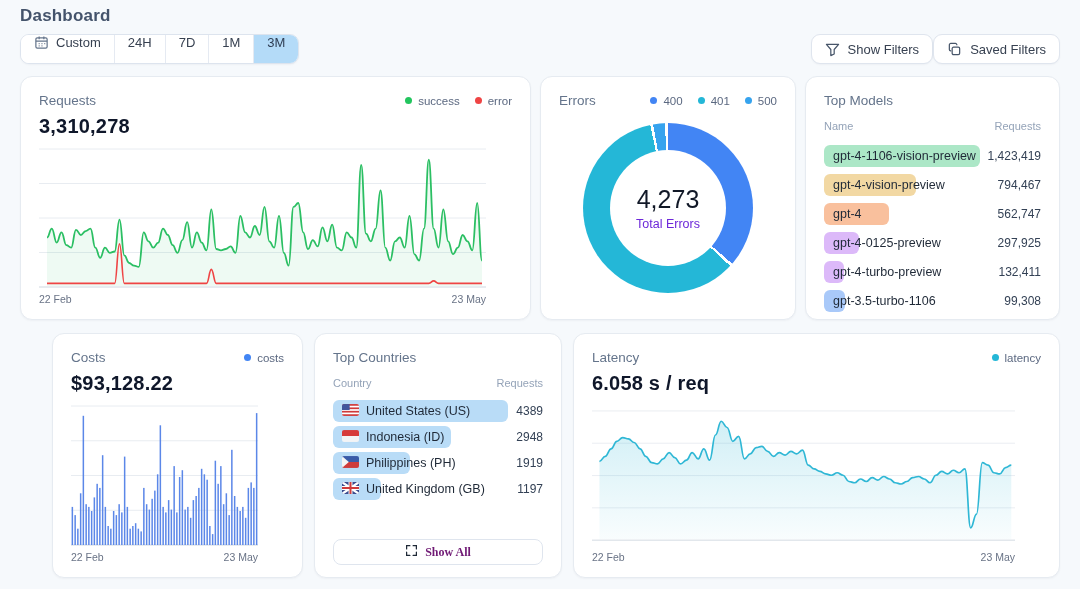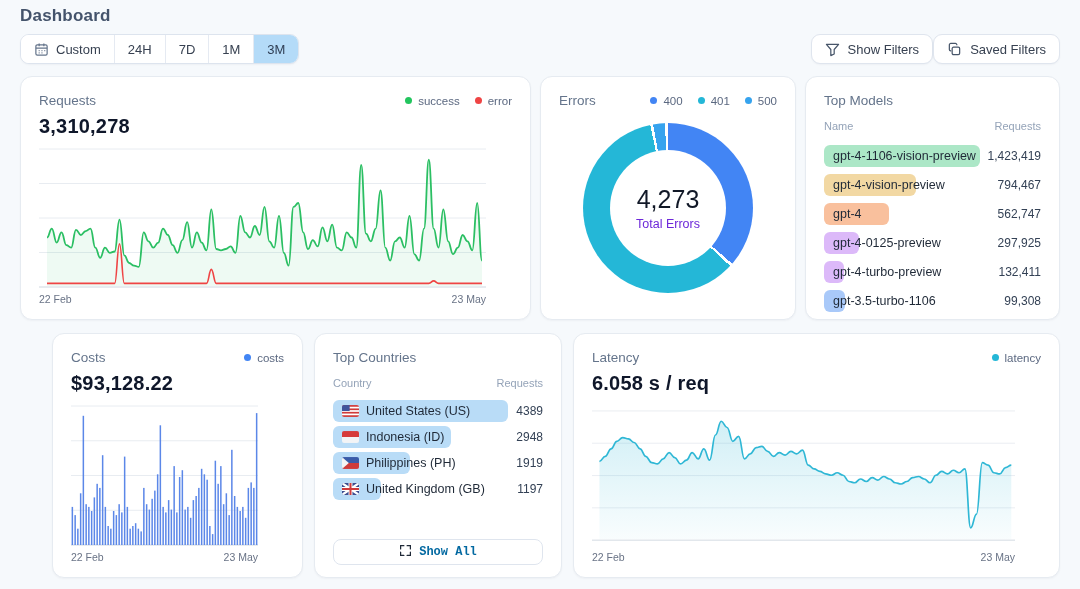--- a/index.html
+++ b/index.html
@@ -13,21 +13,21 @@
 
   h1.page-title { font-size: 17px; font-weight: 700; color: #44536b; letter-spacing: .2px; }
 
   
   .toolbar { display: flex; justify-content: space-between; align-items: center; margin-top: 8px; height: 30px; }
   .segmented {
     display: flex; background: #fff; border: 1px solid #dde4ee; border-radius: 9px;
     overflow: hidden; height: 30px; box-shadow: 0 1px 2px rgba(15,23,42,.04);
   }
   .seg-item {
-    display: flex; align-items: center; gap: 7px; padding: 0 13px; font-size: 13px;
+    display: flex; gap: 7px; padding: 0 13px; font-size: 13px;
     color: #374151; background: #fff; border: none; border-right: 1px solid #e5eaf2;
     cursor: pointer; font-family: inherit;
   }
   .seg-item:last-child { border-right: none; }
   .seg-item.selected { background: #b4dbf8; color: #2f3e54; }
   .toolbar-right { display: flex; gap: 0; }
   .tool-btn {
     display: flex; align-items: center; gap: 8px; background: #fff; border: 1px solid #dfe5ee;
     border-radius: 9px; padding: 0 13px; height: 30px; font-size: 13px; color: #374151;
     cursor: pointer; box-shadow: 0 1px 2px rgba(15,23,42,.04); font-family: inherit;
@@ -69,29 +69,29 @@
   
   .tbl-cols { display: flex; justify-content: space-between; font-size: 11px; color: #94a3b8; margin-top: 12px; }
   .tbl-rows { display: flex; flex-direction: column; margin-top: 9px; }
   .trow { display: flex; align-items: center; justify-content: space-between; gap: 8px; }
   .models .trow { height: 29px; }
   .countries .trow { height: 26px; }
   .bar-cell { position: relative; flex: 1; height: 22px; display: flex; align-items: center; min-width: 0; }
   .bar-bg { position: absolute; left: 0; top: 0; bottom: 0; border-radius: 6px; }
   .bar-label {
     position: relative; padding-left: 9px; font-size: 12.5px; color: #1f2937;
-    white-space: nowrap; display: flex; align-items: center; gap: 7px;
+    white-space: nowrap; display: flex; gap: 7px;
   }
   .trow .num { font-size: 12px; color: #334155; white-space: nowrap; }
   .flag { width: 17px; height: 12px; border-radius: 2px; flex: none; }
 
   .show-all-btn {
     margin-top: auto; height: 26px; width: 100%; background: #fff; border: 1px solid #dfe5ee;
-    border-radius: 8px; font-size: 12px; color: #0369a1; display: flex; align-items: center;
-    justify-content: center; gap: 7px; cursor: pointer; font-family: Liberation Mono, monospace; font-weight: 600;
+    border-radius: 8px; font-size: 12px; color: #701a75; display: flex; align-items: center;
+    justify-content: center; gap: 7px; cursor: pointer; font-family: Liberation Serif, serif; font-weight: 600;
   }
 </style>
 </head>
 <body>
 
 <div class="page">
 
   <h1 class="page-title">Dashboard</h1>
 
   <div class="toolbar">

